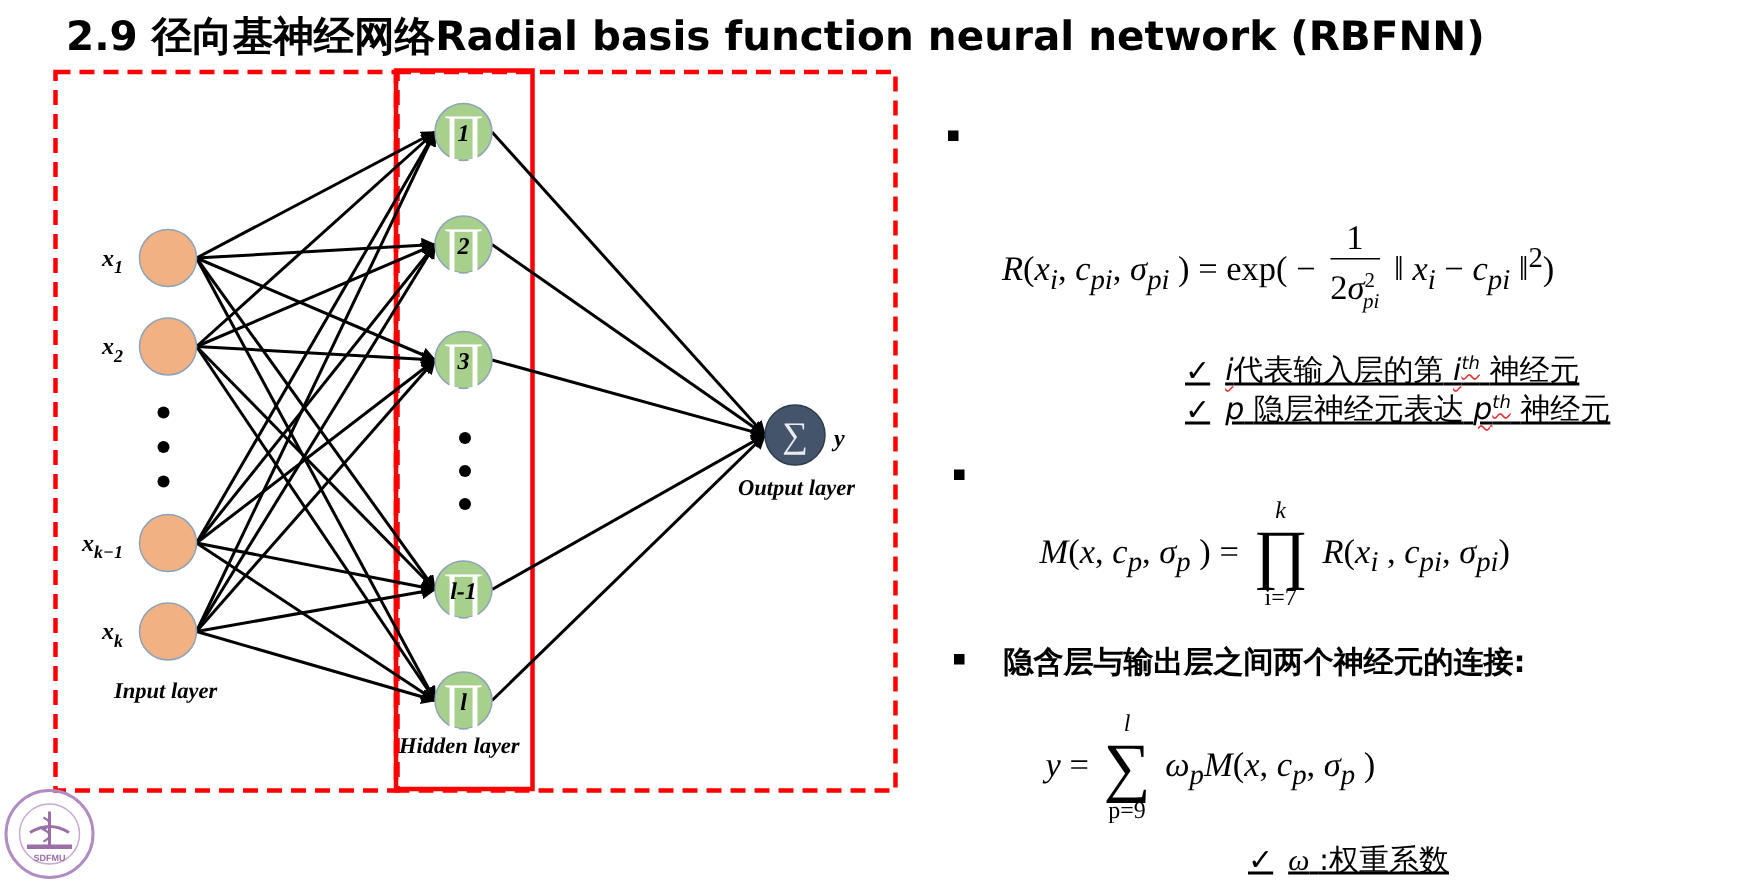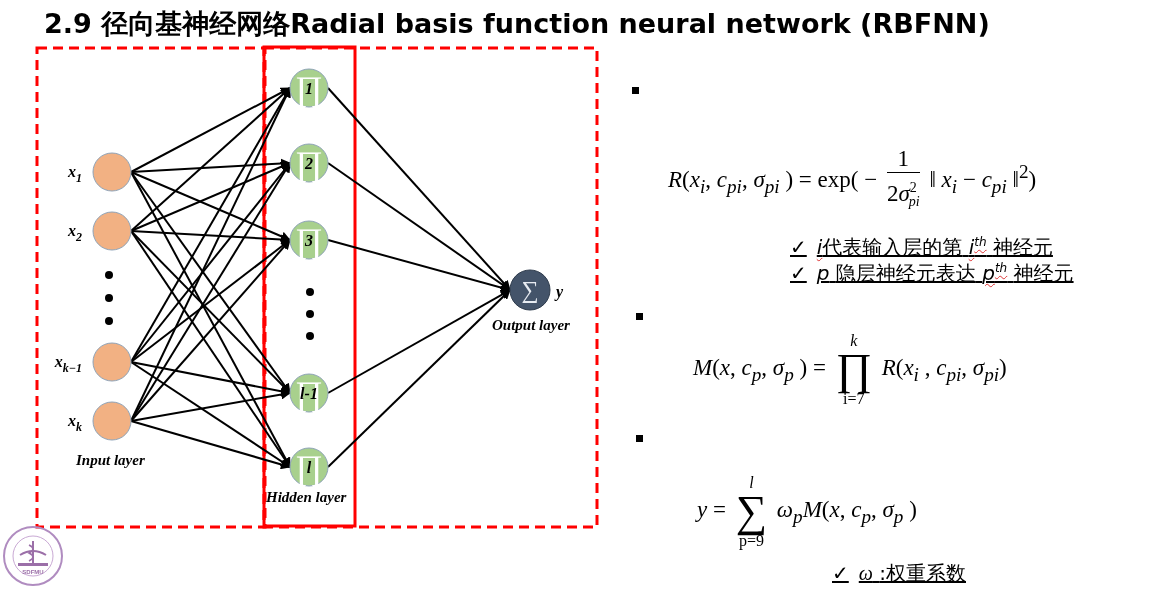--- a/index.html
+++ b/index.html
@@ -127,21 +127,21 @@
 <div class="bullet-head" style="left:636px; top:306px;">
   <span class="sq"></span>
 </div>
 <div class="formula" style="left:693px; top:332px;">
   <i>M</i>(<i>x</i>, <i>c</i><sub><i>p</i></sub>, <i>σ</i><sub><i>p</i></sub> ) =
   <span class="bigop"><span class="lim">k</span><span class="op">∏</span><span class="lim" style="font-style:normal">i=7</span></span>
   <i>R</i>(<i>x</i><sub><i>i</i></sub> , <i>c</i><sub><i>pi</i></sub>, <i>σ</i><sub><i>pi</i></sub>)
 </div>
 
 <div class="bullet-head" style="left:636px; top:428px;">
-  <span class="sq"></span>
+  <span class="sq"></span><span>隐含层与输出层之间两个神经元的连接:</span>
 </div>
 <div class="formula" style="left:697px; top:474px;">
   <i>y</i> =
   <span class="bigop"><span class="lim">l</span><span class="op">∑</span><span class="lim" style="font-style:normal">p=9</span></span>
   <i>ω</i><sub><i>p</i></sub><i>M</i>(<i>x</i>, <i>c</i><sub><i>p</i></sub>, <i>σ</i><sub><i>p</i></sub> )
 </div>
 <div class="check" style="left:832px; top:560px;">
   <span class="mk">✓</span><i class="math">ω</i> <span>:权重系数</span>
 </div>
 

